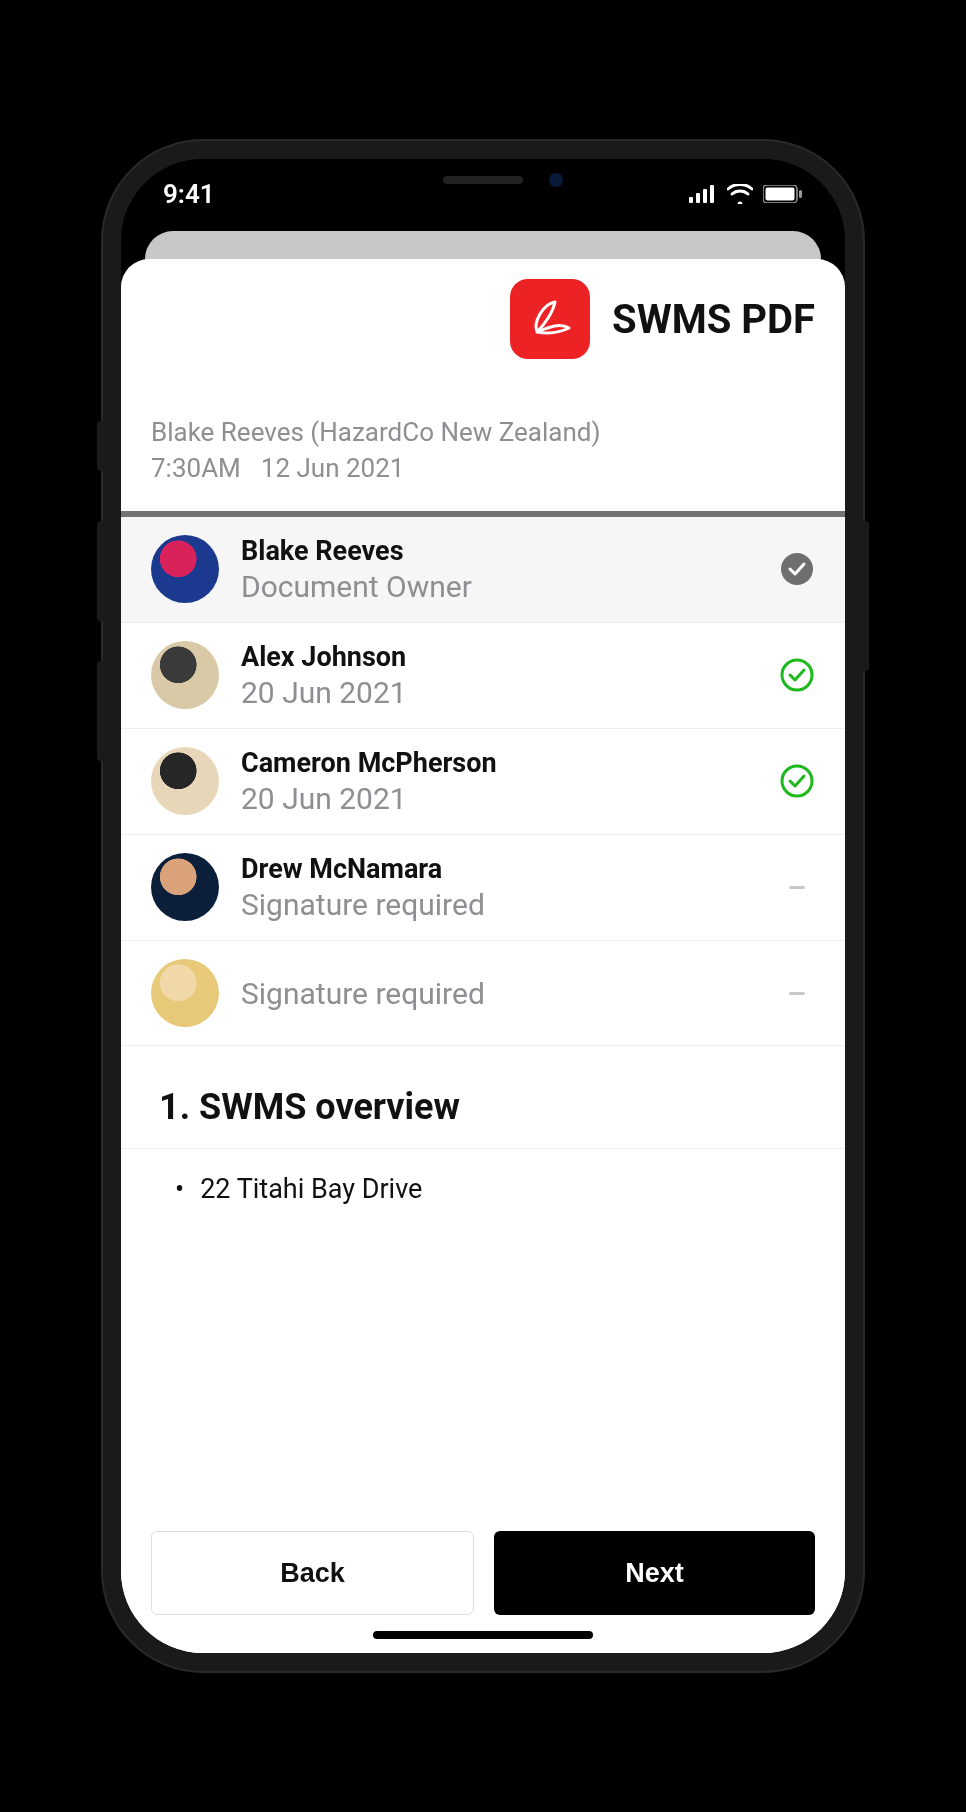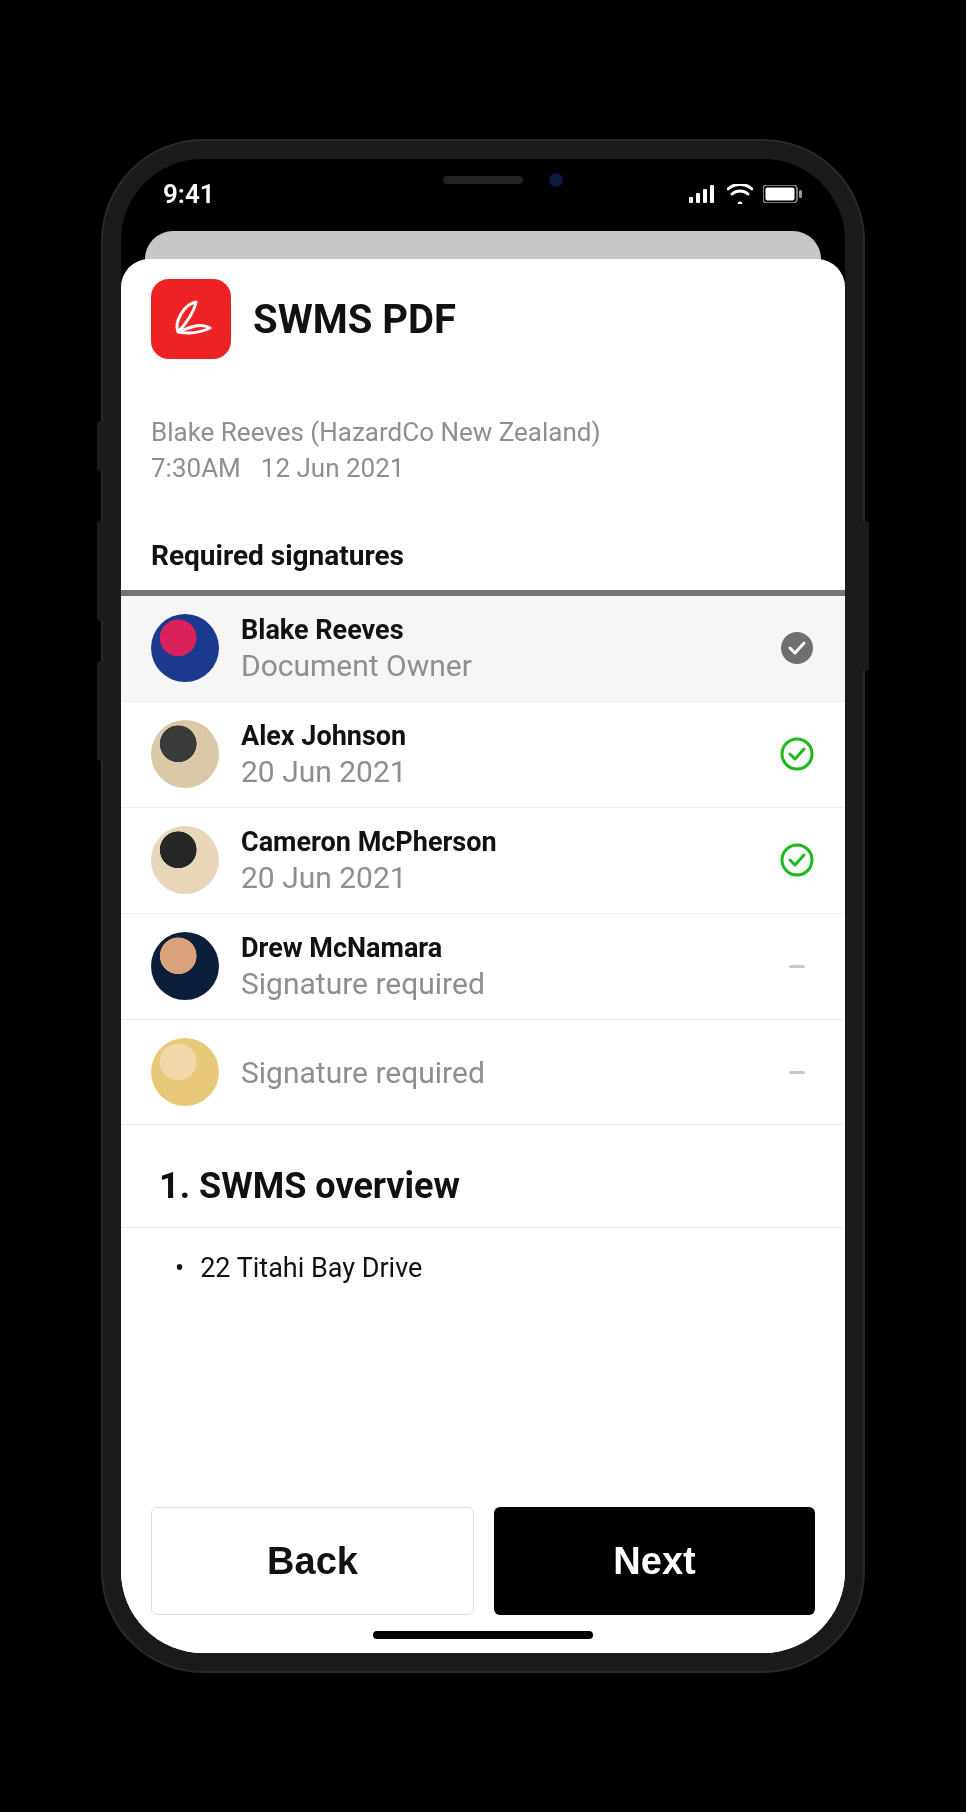--- a/index.html
+++ b/index.html
@@ -131,20 +131,21 @@
     .doc-header {
       padding: 20px 30px 24px;
       display: flex;
       flex-direction: column;
       gap: 16px;
     }
     .doc-title-row {
       display: flex;
       align-items: center;
       gap: 22px;
+      justify-content: flex-end;
     }
     .pdf-icon {
       width: 80px;
       height: 80px;
       background: #ed2224;
       border-radius: 18px;
       display: flex;
       align-items: center;
       justify-content: center;
     }
@@ -233,23 +234,23 @@
       color:#111;
     }
     .bottom-bar {
       display: flex;
       gap: 20px;
       padding: 20px 30px 38px;
       background:#fff;
     }
     .btn {
       flex: 1;
-      height: 108px;
+      height: 84px;
       border-radius: 6px;
-      font-size: 38px;
+      font-size: 27px;
       font-weight: 600;
       border: none;
       cursor: pointer;
     }
     .btn-back {
       background: #fff;
       color: #111;
       border: 1px solid #ddd;
     }
     .btn-next {
@@ -329,21 +330,20 @@
         </div>
         <div class="doc-meta">
           <div>Blake Reeves (HazardCo New Zealand)</div>
           <div class="doc-meta-line2">
             <span>7:30AM</span>
             <span>12 Jun 2021</span>
           </div>
         </div>
       </div>
 
-      <div class="section-title">Required signatures</div>
 
       <div class="sig-list" id="sig-list">
           <div class="sig-row owner">
             <div class="avatar" style="background: radial-gradient(circle at 40% 35%, rgb(217, 33, 90) 0%, rgb(217, 33, 90) 30%, rgb(27, 58, 143) 31%, rgb(27, 58, 143) 100%);"></div>
             <div class="sig-info">
               <div class="sig-name">Blake Reeves</div>
               <div class="sig-sub">Document Owner</div>
             </div>
             <div class="sig-status">
               <svg width="32" height="32" viewBox="0 0 32 32">

